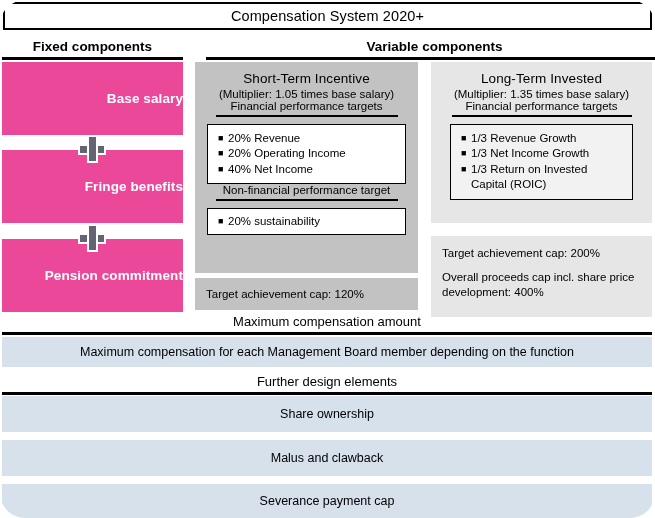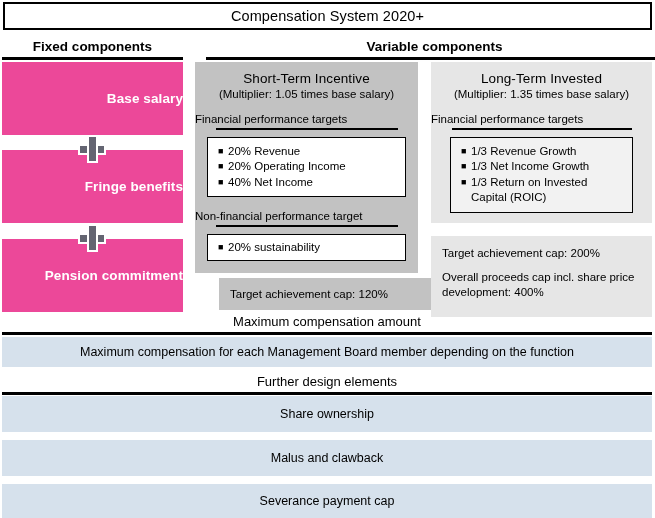--- a/index.html
+++ b/index.html
@@ -10,20 +10,21 @@
   body {
     font-family: "Liberation Sans", sans-serif;
     color: #000000;
   }
   #page {
     position: relative;
     width: 655px;
     height: 518px;
     overflow: hidden;
     background: #ffffff;
+    border-radius: 25px;
   }
 
   
   .title-box {
     position: absolute;
     left: 3px;
     top: 2px;
     width: 649px;
     height: 28px;
     border: 2px solid #000000;
@@ -123,22 +124,22 @@
     font-weight: normal;
     margin-top: 9px;
     letter-spacing: 0.1px;
   }
   .panel .psub {
     text-align: center;
     font-size: 11.5px;
     margin-top: 2px;
   }
   .panel .section-label {
+    text-align: center;
     font-size: 11.5px;
-    margin-top: 13px;
   }
   .panel .section-rule {
     height: 1.5px;
     background: #000000;
     margin: 3px auto 0 auto;
   }
   #panel-sti .section-rule { width: 182px; }
   #panel-lti .section-rule { width: 180px; }
 
   .bullet-box {
@@ -168,21 +169,21 @@
 
   
   .cap-box {
     position: absolute;
     box-sizing: border-box;
     padding: 10px 11px;
   }
   #cap-sti {
     left: 195px; top: 278px; width: 223px; height: 32px;
     background: #c2c2c2;
-    display: flex; align-items: center; margin-left: 24px;
+    display: flex; align-items: center;
   }
   #cap-lti {
     left: 431px; top: 236px; width: 221px; height: 81px;
     background: #e6e6e6;
   }
   .cap-box .ctxt { font-size: 11.5px; line-height: 15px; }
   #cap-lti .ctxt + .ctxt { margin-top: 9px; }
 
   
   .sec-head {

